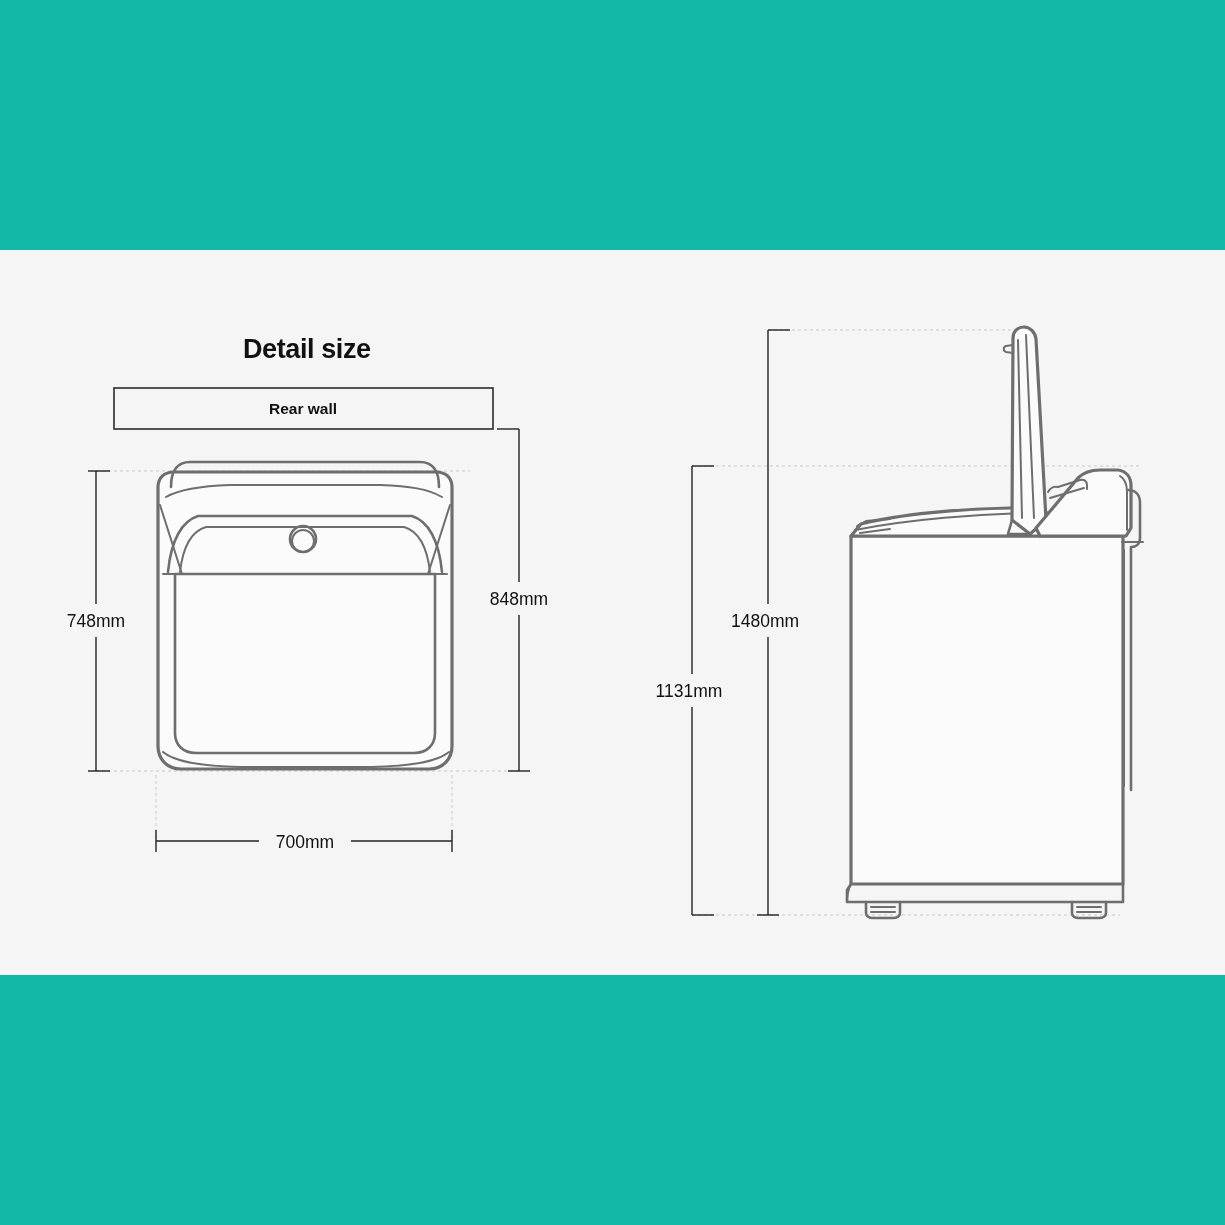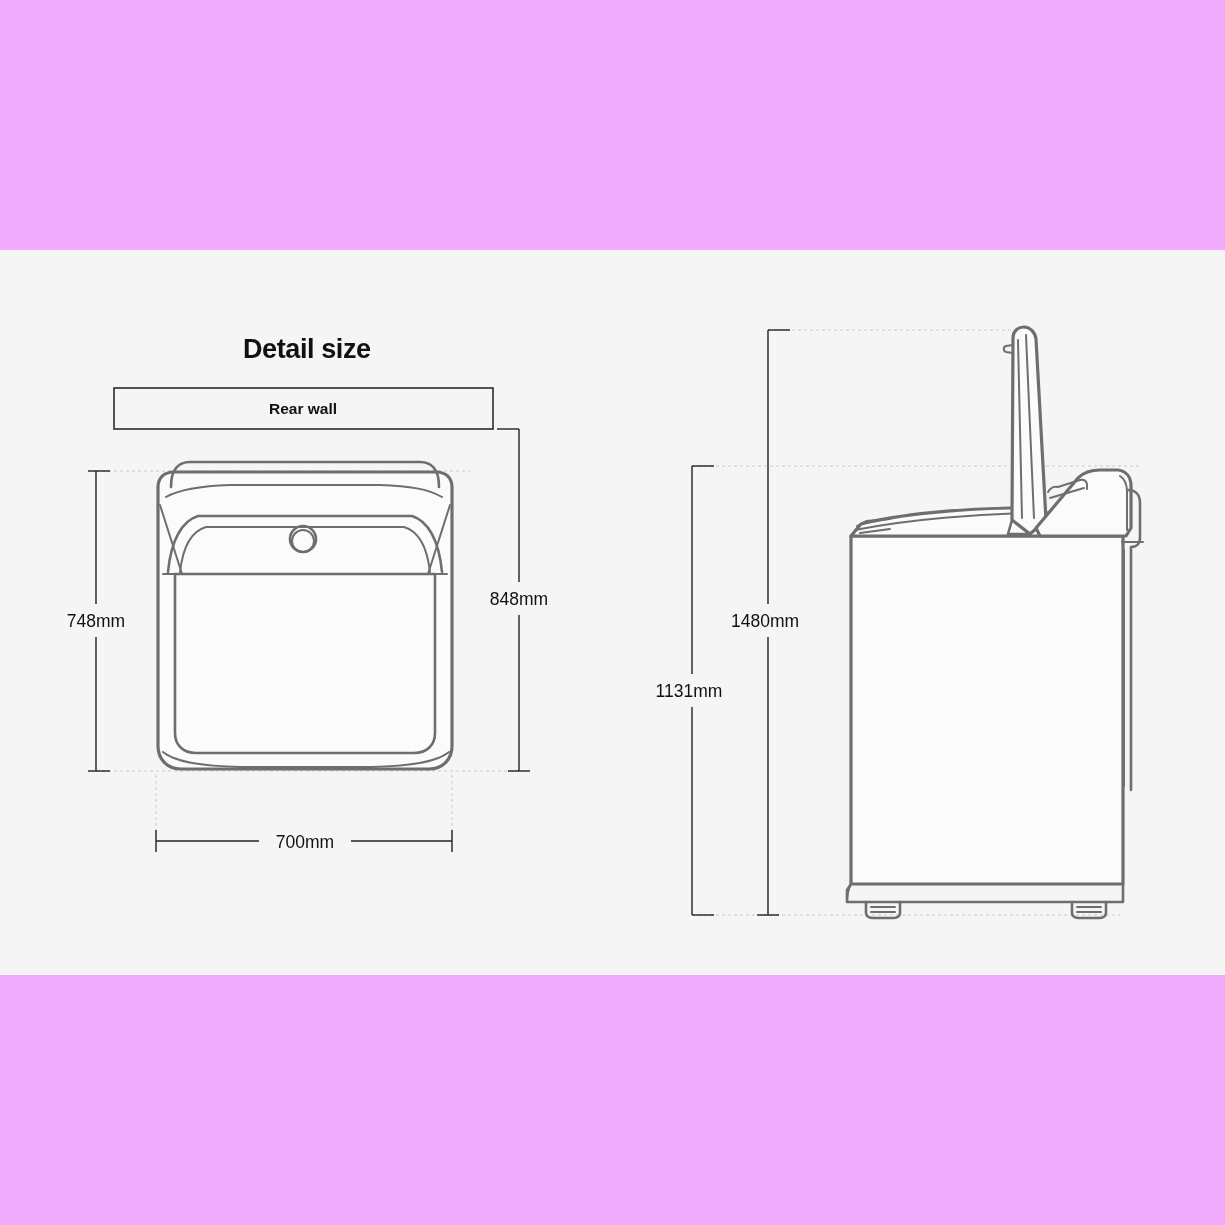--- a/index.html
+++ b/index.html
@@ -11,21 +11,21 @@
   body {
     width: 1225px;
     height: 1225px;
     font-family: "Liberation Sans", sans-serif;
     overflow: hidden;
   }
   #stage {
     position: relative;
     width: 1225px;
     height: 1225px;
-    background: #f0abfc;
+    background: #14b8a6;
   }
   #panel {
     position: absolute;
     left: 0;
     top: 250px;
     width: 1225px;
     height: 725px;
     background: #f5f5f5;
   }
   #diagram-svg {

